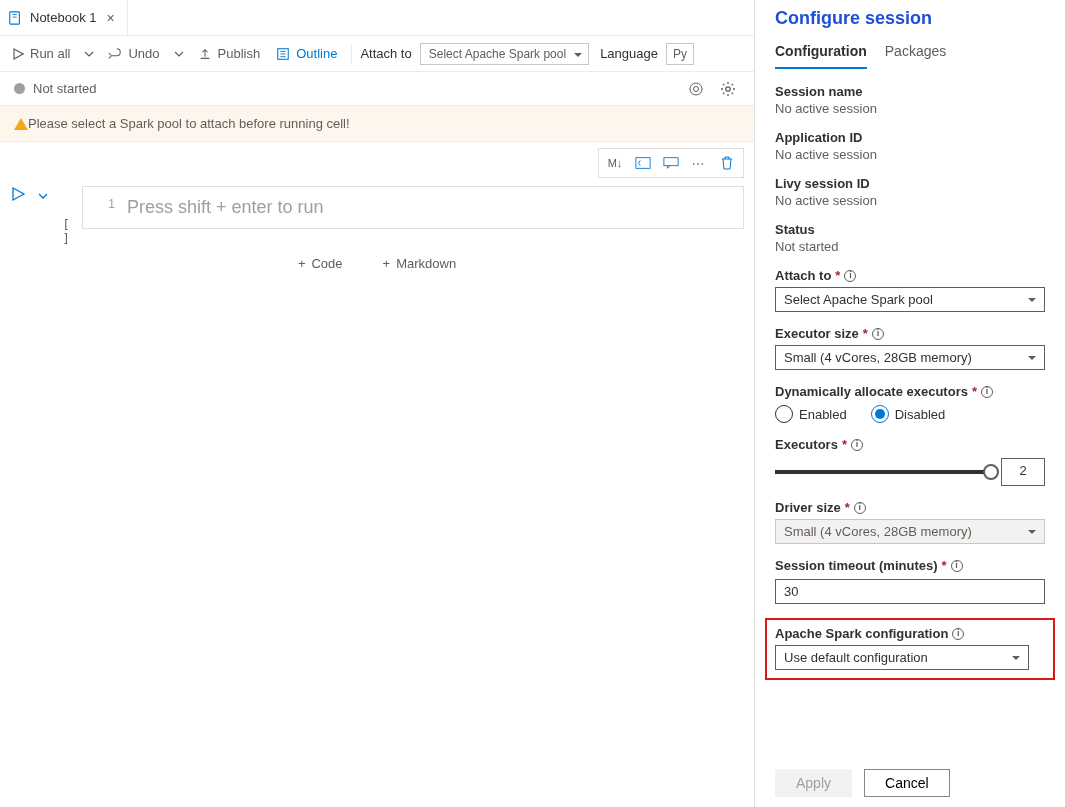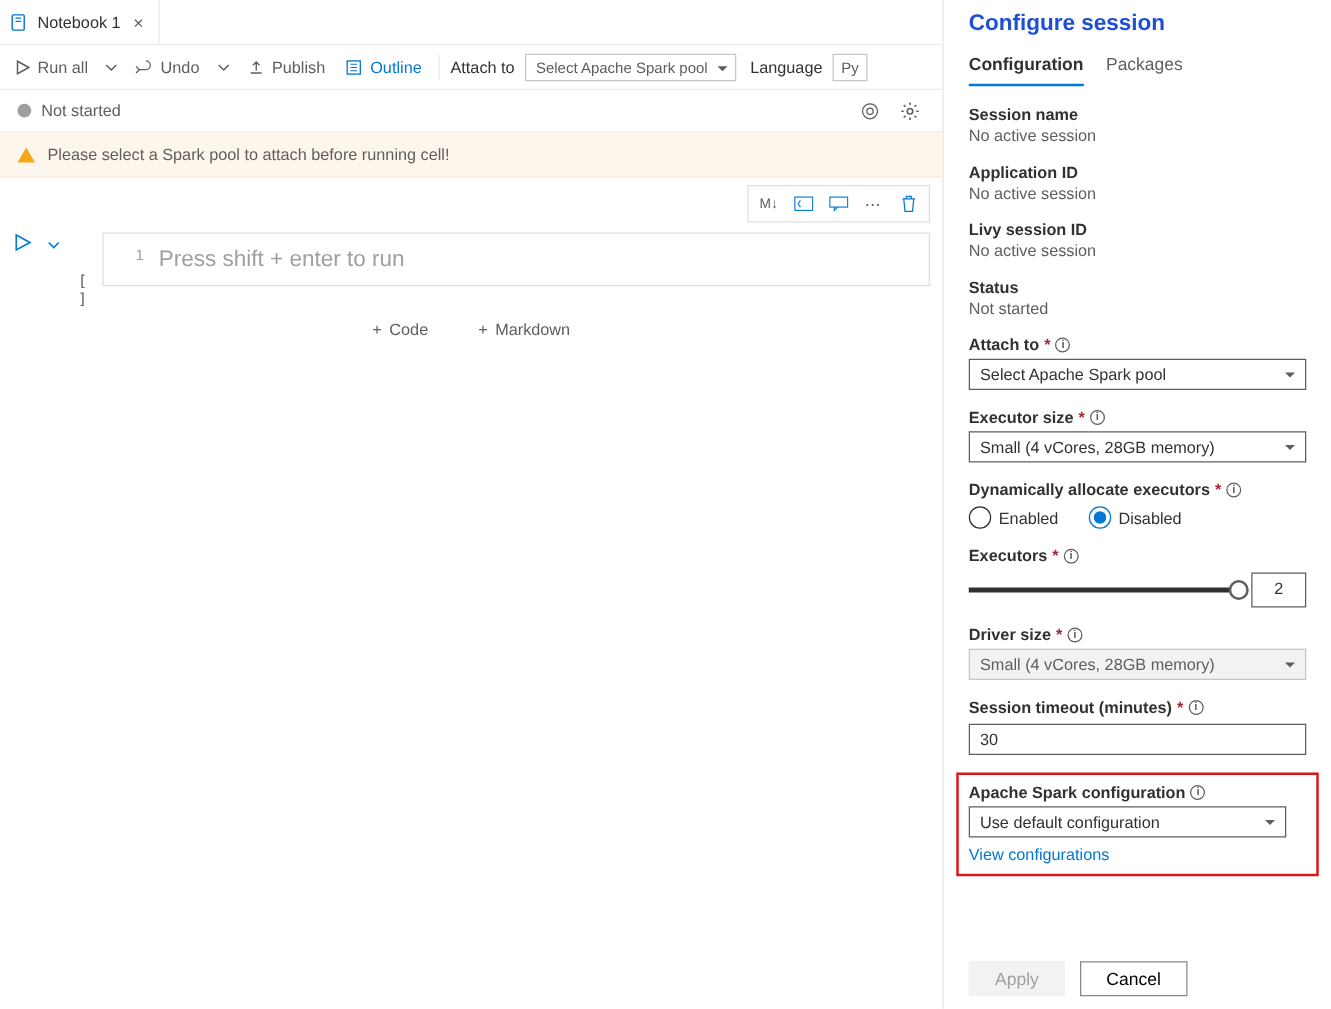--- a/index.html
+++ b/index.html
@@ -103,21 +103,20 @@
     display: inline-flex; align-items: center; justify-content: center;
     color: #605e5c; cursor: pointer;
   }
   .gear-icon { color: #0078d4; }
 
   .warning-bar {
     background: #fdf6ed;
     border-bottom: 1px solid #f3ecdc;
     padding: 8px 14px;
     display: flex; align-items: center;
-    gap: 10px;
     color: #605e5c;
     font-size: 13px;
   }
   .warn-tri {
     width: 0; height: 0;
     border: 7px solid transparent;
     border-bottom: 12px solid #f2a818;
     transform: translateY(-3px);
   }
 
@@ -580,21 +579,20 @@
 
   <div class="highlight-box">
     <div class="field" style="margin-bottom:0;">
       <div class="flabel">
           <span>Apache Spark configuration</span> 
           <span class="info-icon">i</span>
         </div>
       <div class="select-box" style="width:254px;">
         <span>Use default configuration</span>
       </div>
-      <div class="link">View configurations</div>
     </div>
   </div>
 
   <div class="panel-footer">
     <button class="pbtn disabled">Apply</button>
     <button class="pbtn">Cancel</button>
   </div>
 </div>
 
 </body></html>

